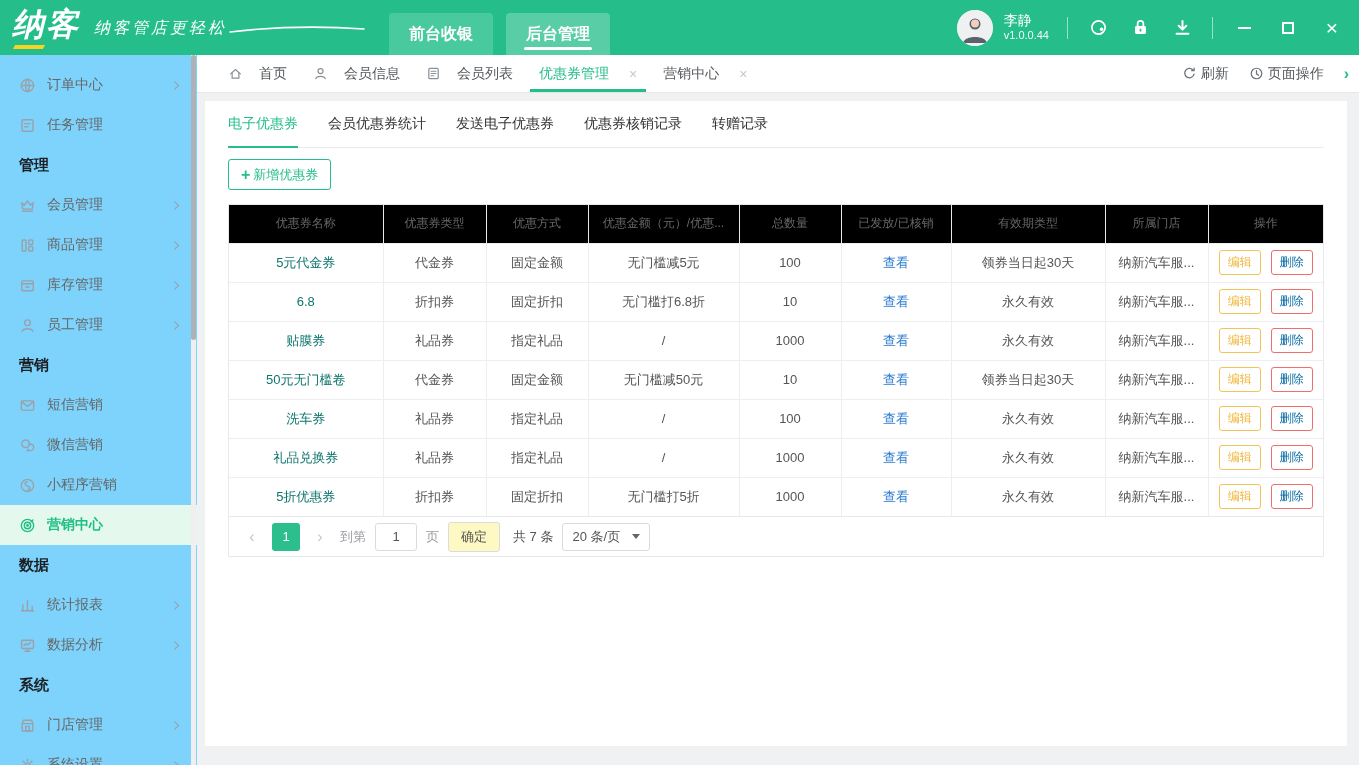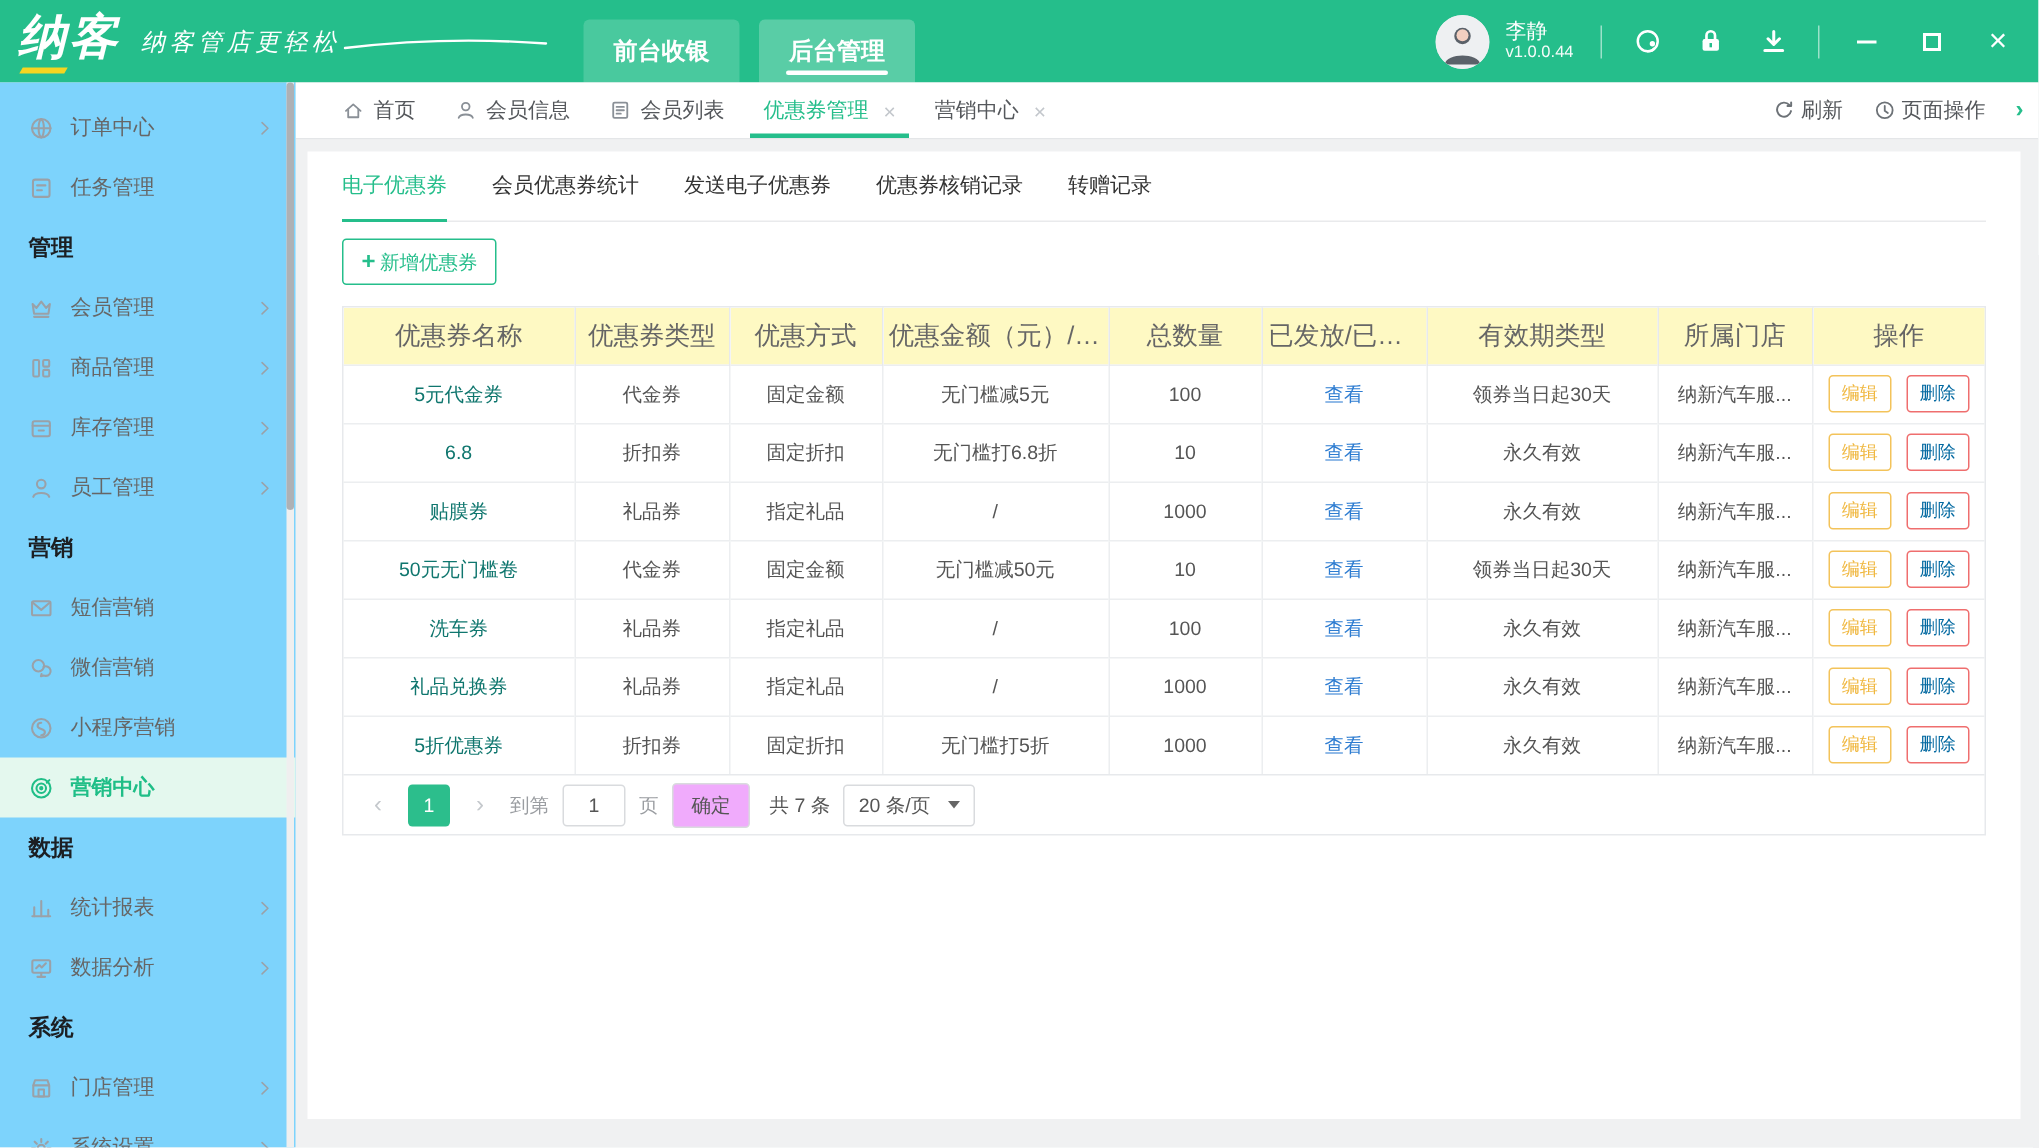--- a/index.html
+++ b/index.html
@@ -43,21 +43,21 @@
   .side-chev svg { width:13px; height:13px; }
   .side-item.active { background:#e4f8ee; color:#1fbe87; font-weight:bold; }
   .side-item.active .side-icon { color:#1fbe87; }
   .side-section { height:40px; display:flex; align-items:center; padding:0 19px; font-size:15px; font-weight:bold; color:#1c1f23; }
   .side-scroll-track { position:absolute; top:0; right:1px; width:5px; height:100%; background:#efefef; }
   .side-scroll-thumb { position:absolute; top:0; right:1px; width:5px; height:285px; background:#aeb1b5; border-radius:3px; }
 
   
   .main { flex:1; display:flex; flex-direction:column; background:#f0f1f2; overflow:hidden; }
   .tabbar { height:38px; background:#fff; border-bottom:1px solid #e4e6e8; display:flex; align-items:stretch; padding-left:18px; flex-shrink:0; }
-  .tab { position:relative; display:flex; align-items:center; gap:6px; padding:0 13px; font-size:14px; color:#55585c; cursor:pointer; }
+  .tab { position:relative; display:flex; align-items:center; gap:16px; padding:0 13px; font-size:14px; color:#55585c; cursor:pointer; }
   .tab .tab-icon { color:#8a9097; display:flex; }
   .tab .tab-icon svg { width:15px; height:15px; }
   .tab.active { color:#25be8b; }
   .tab-underline { position:absolute; left:4px; right:4px; bottom:0; height:3px; background:#25be8b; }
   .tab-close { color:#c3c7cc; font-size:14px; margin-left:4px; cursor:pointer; }
   .tabbar-right { margin-left:auto; display:flex; align-items:center; gap:20px; padding-right:10px; font-size:14px; color:#55585c; }
   .tb-action { display:flex; align-items:center; gap:4px; cursor:pointer; }
   .tb-action svg { width:15px; height:15px; color:#6d7277; }
   .tb-expand { color:#25be8b; font-size:16px; font-weight:bold; cursor:pointer; }
 
@@ -66,37 +66,37 @@
   .subtabs { margin:0 23px; border-bottom:1px solid #e9eaec; display:flex; gap:30px; height:47px; align-items:center; flex-shrink:0;text-align:right; }
   .subtab { position:relative; font-size:14px; color:#333; height:100%; display:flex; align-items:center; cursor:pointer; }
   .subtab.active { color:#25be8b; }
   .subtab-underline { position:absolute; left:0; right:0; bottom:-1px; height:2px; background:#25be8b; }
   .add-btn { margin:11px 0 0 23px; align-self:flex-start; display:inline-flex; align-items:center; gap:3px; border:1px solid #25be8b; color:#25be8b; background:#fff; padding:0 12px; height:31px; border-radius:3px; font-size:13px; cursor:pointer; font-family:inherit; }
   .add-btn .plus { font-size:16px; font-weight:bold; line-height:1; }
 
   
   .table-wrap { margin:14px 23px 0; border:1px solid #e7e9ec; }
   table { width:100%; border-collapse:collapse; table-layout:fixed; }
-  th { background:#fef9c3; height:38px; font-weight:normal; color:#666; font-size:17px; text-align:center; border-right:1px solid #e7e9ec; overflow:hidden; white-space:nowrap; text-overflow:ellipsis; padding:0 4px; }
+  th { background:#000000; height:38px; font-weight:normal; color:#666; font-size:12px; text-align:center; border-right:1px solid #e7e9ec; overflow:hidden; white-space:nowrap; text-overflow:ellipsis; padding:0 4px; }
   th:last-child { border-right:none; }
   td { height:39px; text-align:center; color:#555; font-size:13px; border-top:1px solid #eceef0; border-right:1px solid #eceef0; overflow:hidden; white-space:nowrap; text-overflow:ellipsis; padding:0 4px; }
   td:last-child { border-right:none; }
   .link-blue { color:#0f766e; cursor:pointer; }
   .view-link { color:#2d7cd1; cursor:pointer; }
   .op-btn { display:inline-block; padding:3px 8px; border-radius:3px; font-size:12px; cursor:pointer; background:#fff; border:1px solid; margin:0 5px; font-family:Liberation Serif, serif; }
   .op-edit { color:#f0b73d; border-color:#f3c35a; }
   .op-del { color:#0369a1; border-color:#ef6e6e; }
 
   
   .pagination { border-top:1px solid #e7e9ec; height:40px; display:flex; align-items:center; gap:9px; padding-left:12px; color:#666; }
   .pg-chev { width:22px; text-align:center; color:#c4c8cc; font-size:16px; cursor:pointer; }
   .pg-current { width:28px; height:28px; background:#2cbe8c; color:#fff; border-radius:3px; display:flex; align-items:center; justify-content:center; font-size:13px; cursor:pointer; }
   .pg-text { color:#9a9da1; }
   .pg-input { width:42px; height:28px; border:1px solid #d9dbde; border-radius:3px; text-align:center; font-size:13px; color:#555; font-family:inherit; }
-  .pg-confirm { height:30px; padding:0 12px; border:1px solid #d9dbde; border-radius:3px; background:#f0abfc; color:#555; font-size:13px; cursor:pointer; font-family:inherit; }
+  .pg-confirm { height:30px; padding:0 12px; border:1px solid #d9dbde; border-radius:3px; background:#fef9c3; color:#555; font-size:13px; cursor:pointer; font-family:inherit; }
   .pg-total { color:#555; margin-left:4px; }
   .pg-select { height:28px; border:1px solid #d9dbde; border-radius:3px; display:flex; align-items:center; gap:12px; padding:0 9px; cursor:pointer; color:#555; }
   .pg-caret { width:0; height:0; border-left:4px solid transparent; border-right:4px solid transparent; border-top:5px solid #666; }
 </style>
 </head>
 <body>
 
 <div class="app">
 
   <header class="topbar">

